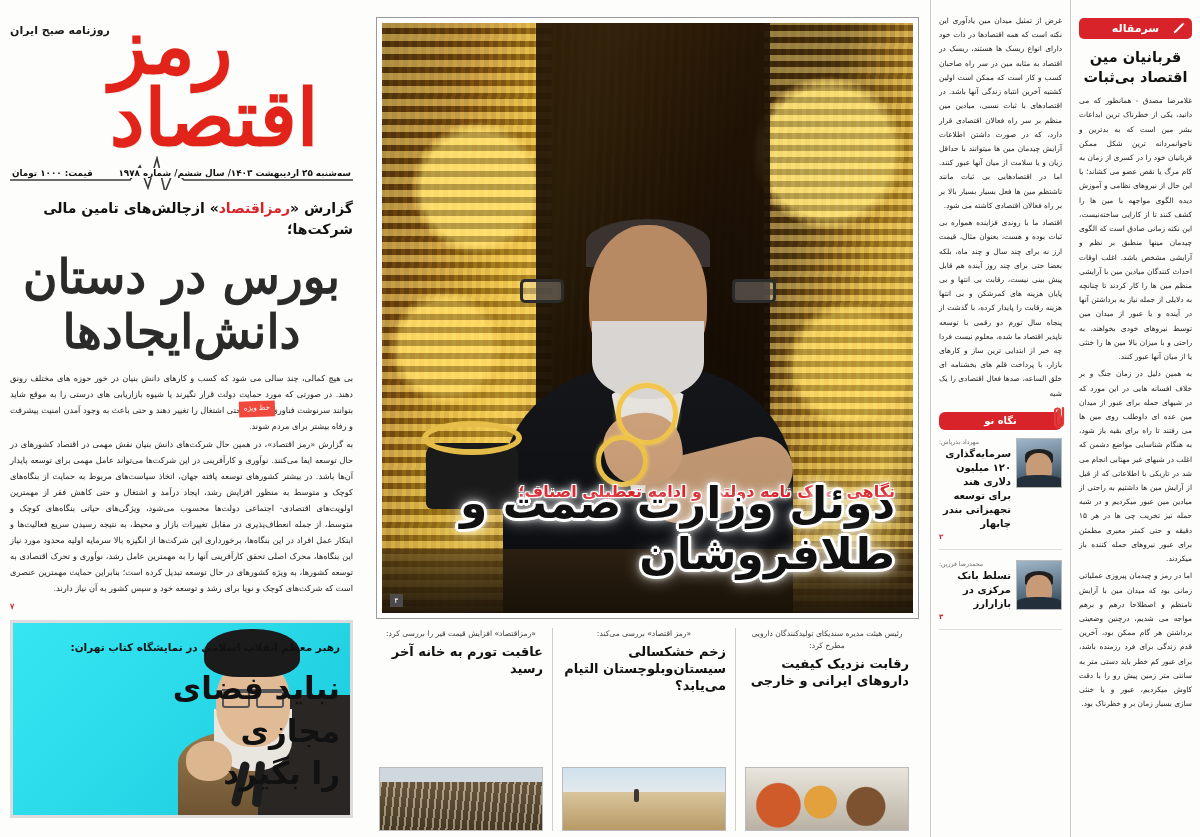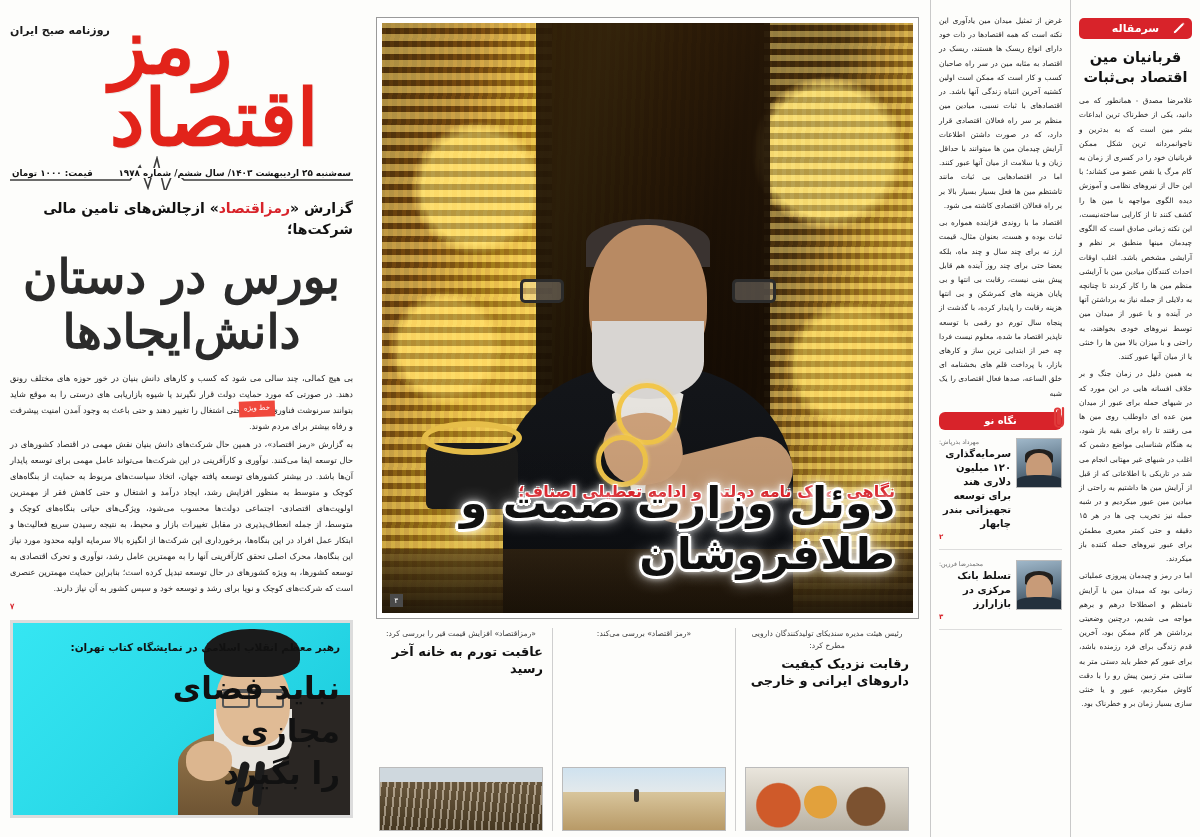--- a/index.html
+++ b/index.html
@@ -674,20 +674,21 @@
     </div>
 
     <div class="bottom-stories">
       <div class="bstory">
         <div class="bs-kicker">رئیس هیئت مدیره سندیکای تولیدکنندگان دارویی مطرح کرد:</div>
         <div class="bs-title">رقابت نزدیک کیفیت داروهای ایرانی و خارجی</div>
         <div class="bs-thumb thumb-pills"></div>
       </div>
       <div class="bstory">
         <div class="bs-kicker">«رمز اقتصاد» بررسی می‌کند:</div>
+        <div class="bs-title">زخم خشکسالی سیستان‌وبلوچستان التیام می‌یابد؟</div>
         <div class="bs-thumb thumb-desert"></div>
       </div>
       <div class="bstory">
         <div class="bs-kicker">«رمزاقتصاد» افزایش قیمت قیر را بررسی کرد:</div>
         <div class="bs-title">عاقبت تورم به خانه آخر رسید</div>
         <div class="bs-thumb thumb-furrow"></div>
       </div>
     </div>
   </div>
 

